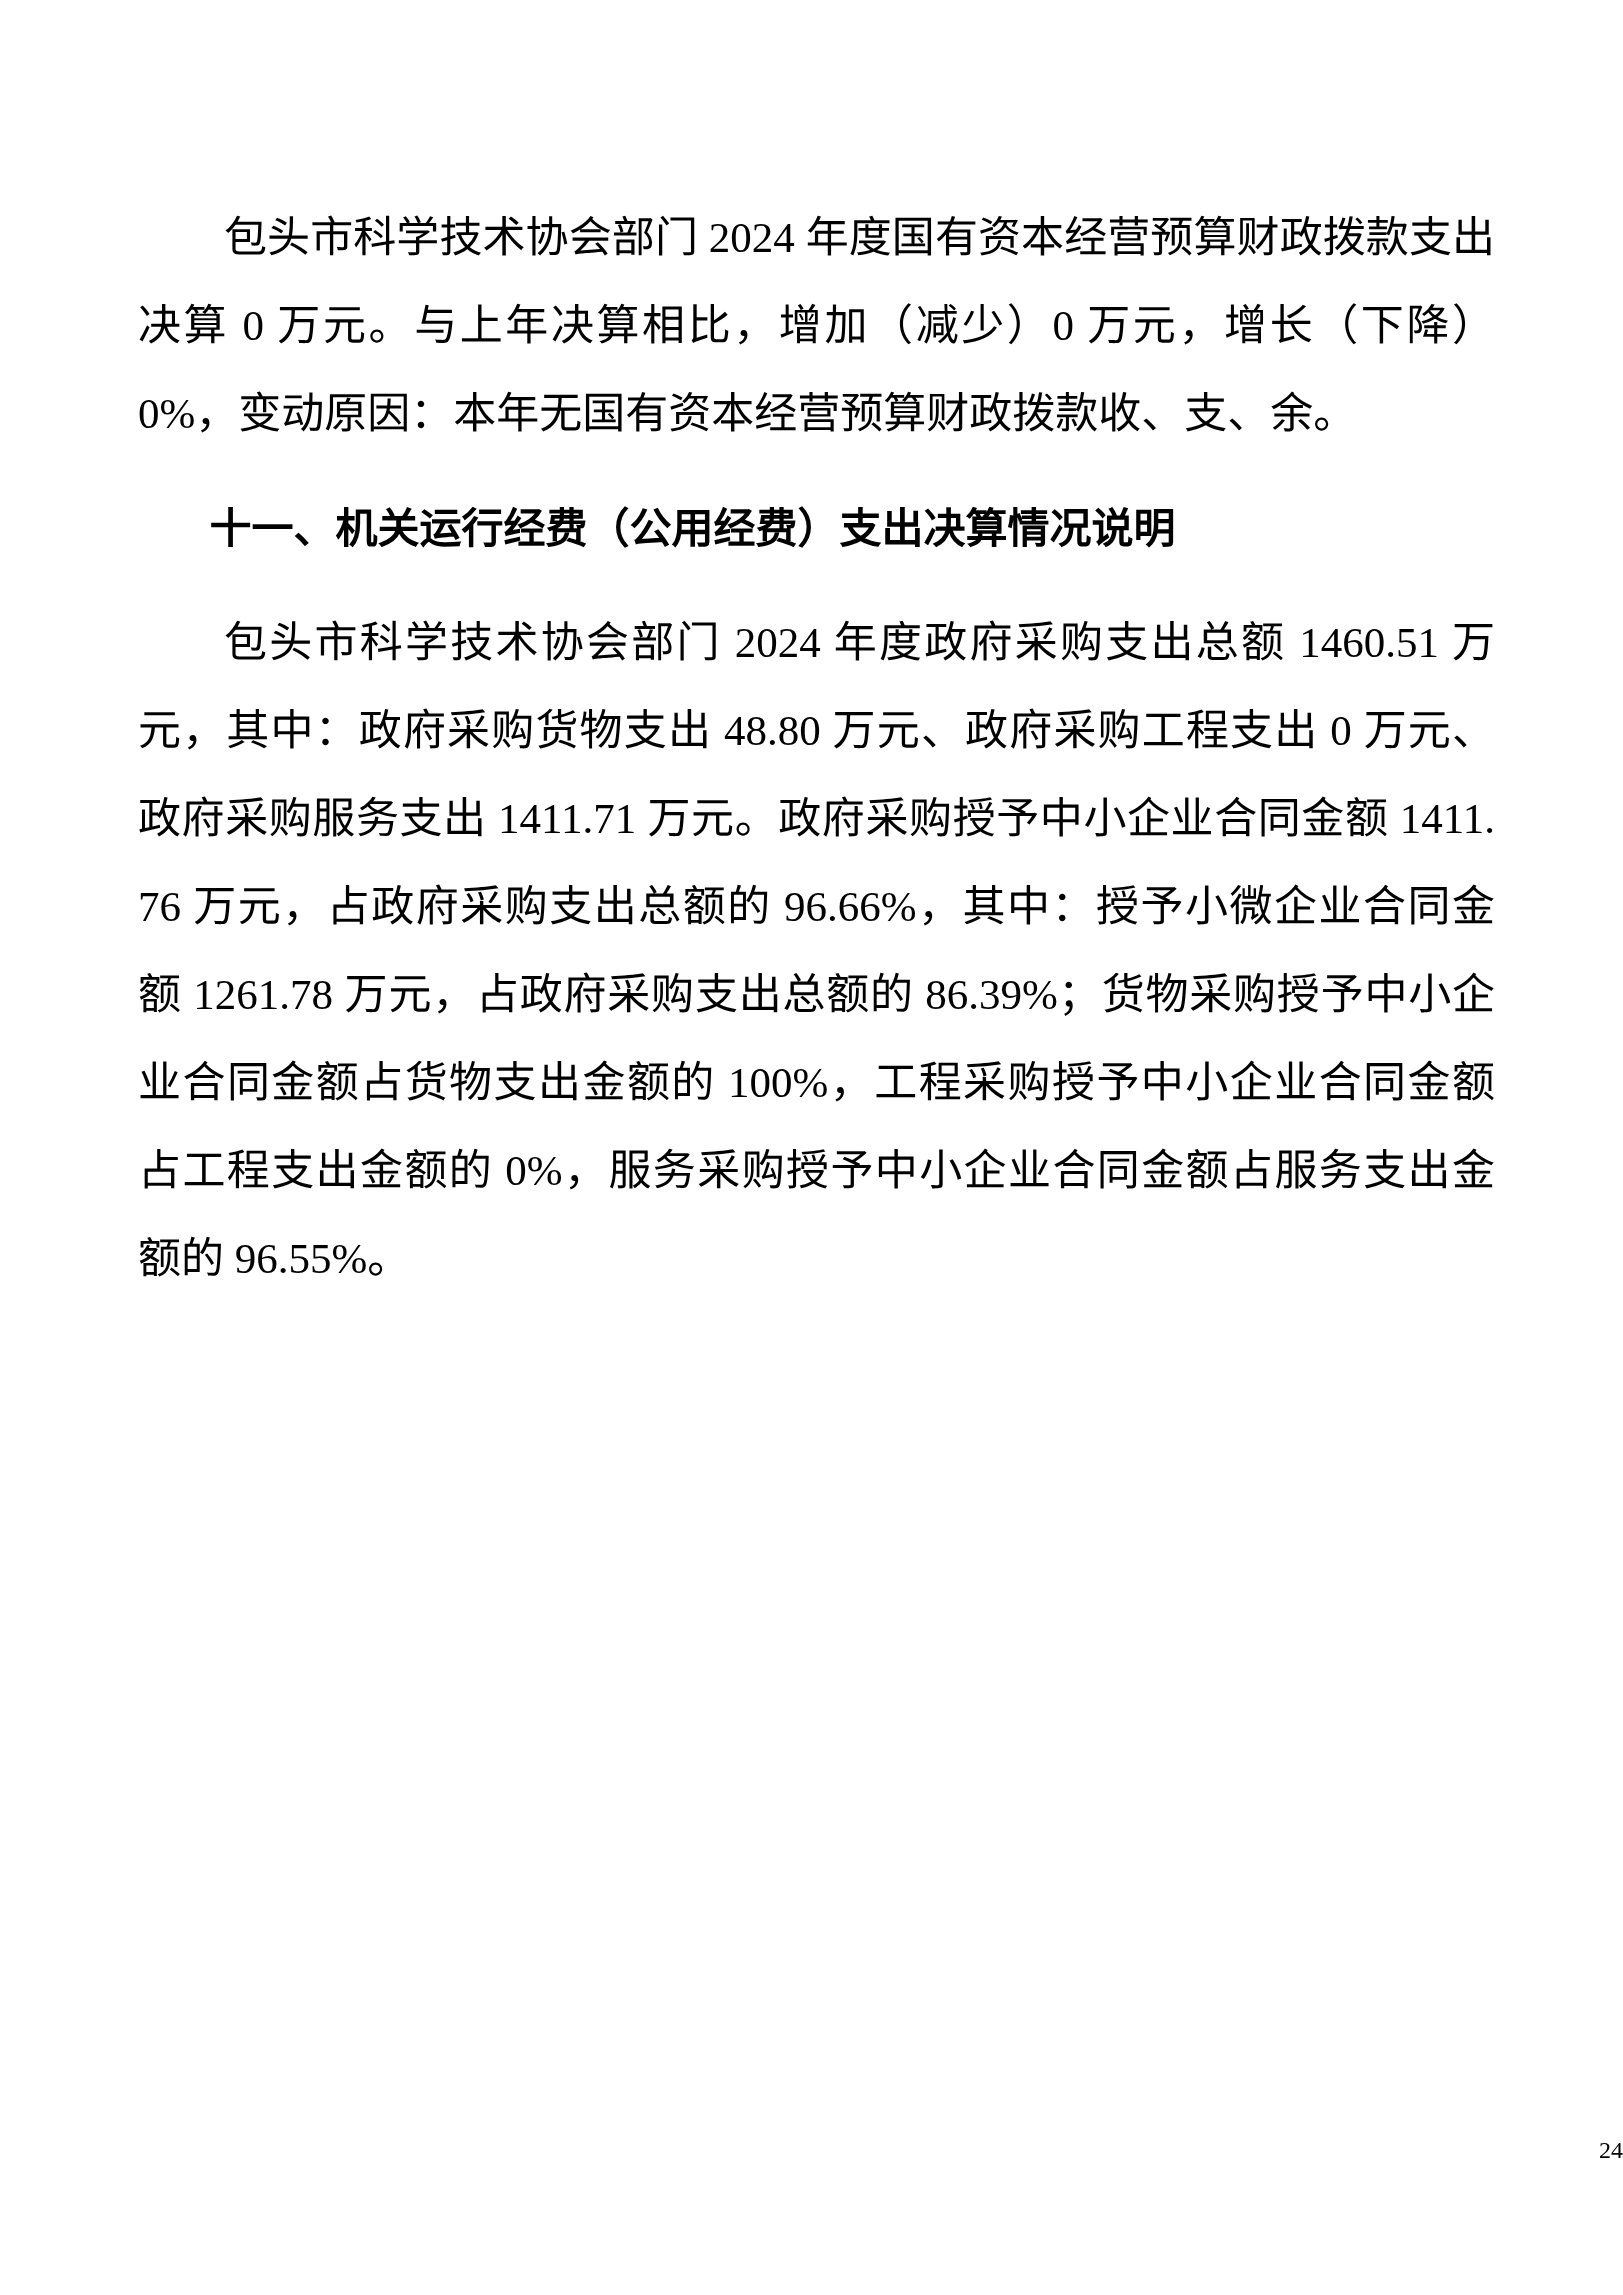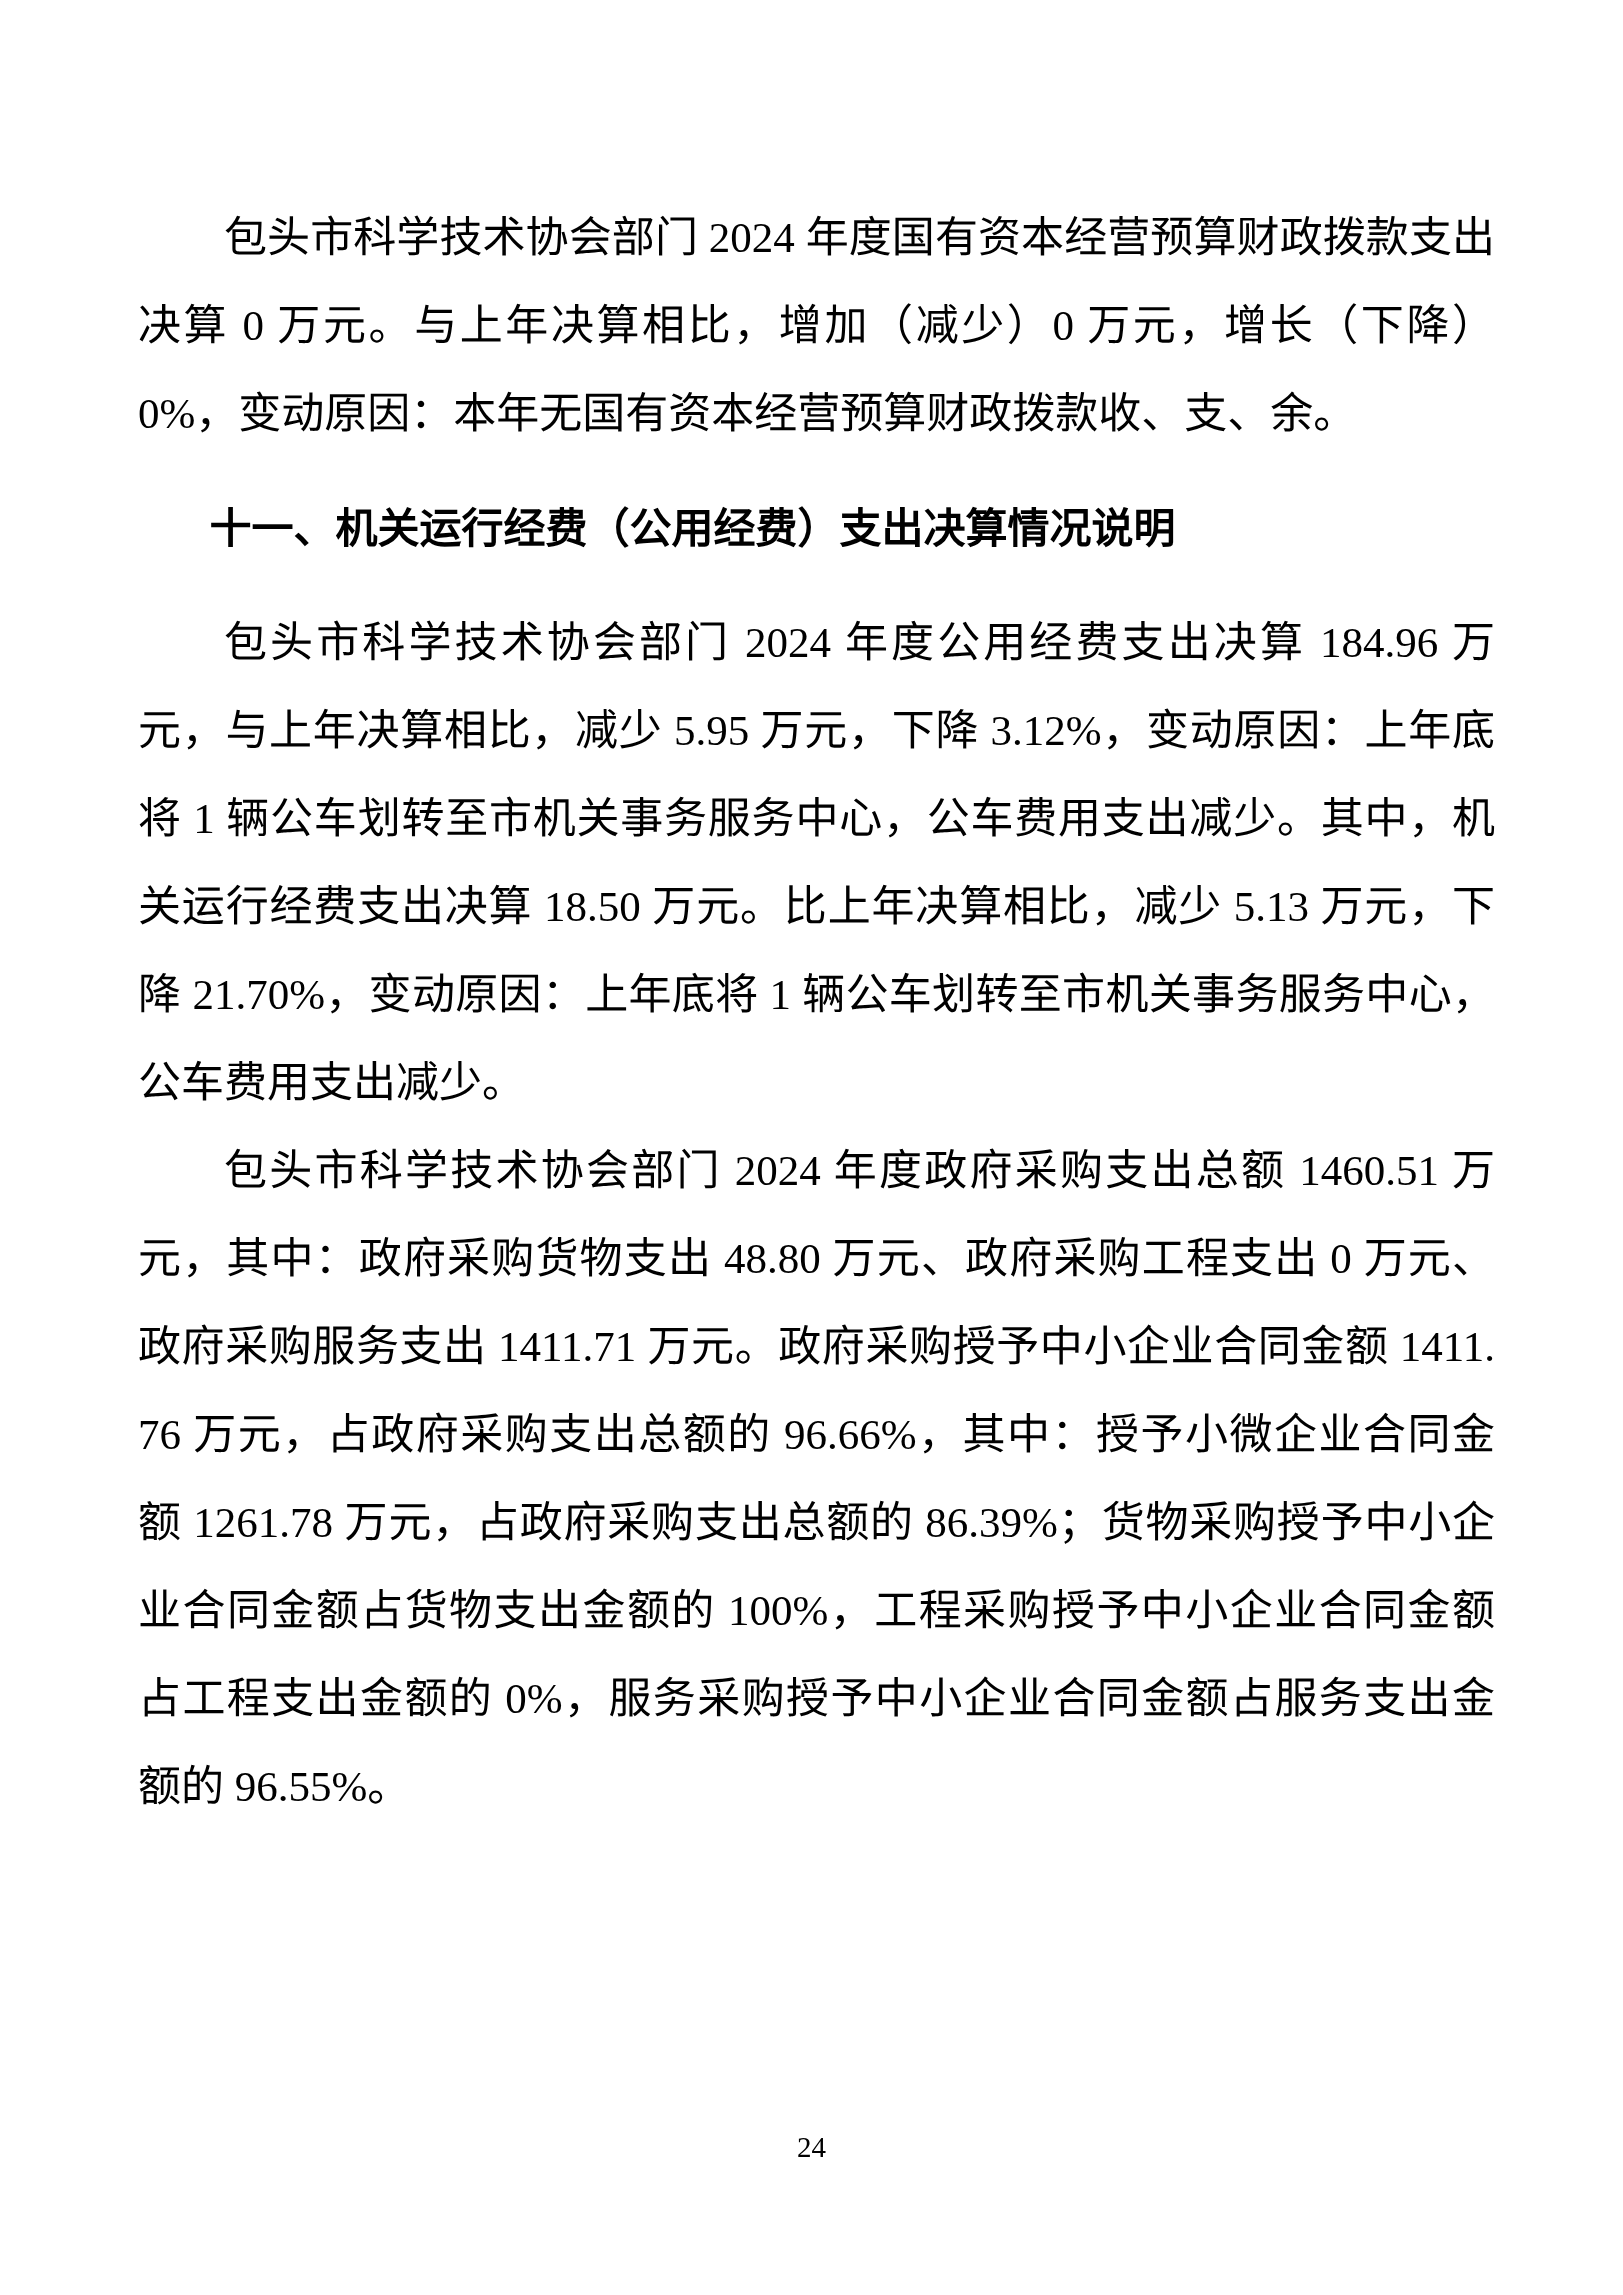--- a/index.html
+++ b/index.html
@@ -39,36 +39,35 @@
     line-height: 88px;
     font-weight: 700;
     text-indent: 1.7em;
     color: #000000;
   }
   .page-number {
     position: absolute;
     left: 0;
     right: 0;
     bottom: 131px;
-    text-align: center;
+    text-align: right;
     font-family: "Liberation Serif", "DejaVu Serif", serif;
-    font-size: 29px;
+    font-size: 24px;
     color: #000000;
   }
 </style>
 </head>
 <body>
 
 <div class="page">
   <div class="content">
     <p class="body-para">包头市科学技术协会部门 2024 年度国有资本经营预算财政拨款支出决算 0 万元。与上年决算相比，增加（减少）0 万元，增长（下降）0%，变动原因：本年无国有资本经营预算财政拨款收、支、余。</p>
 
     <h2 class="section-heading">十一、机关运行经费（公用经费）支出决算情况说明</h2>
 
-    <p class="body-para">包头市科学技术协会部门 2024 年度公用经费支出决算 184.96 万元，与上年决算相比，减少 5.95 万元，下降 3.12%，变动原因：上年底将 1 辆公车划转至市机关事务服务中心，公车费用支出减少。其中，机关运行经费支出决算 18.50 万元。比上年决算相比，减少 5.13 万元，下降 21.70%，变动原因：上年底将 1 辆公车划转至市机关事务服务中心，公车费用支出减少。</p>
 
 
     <p class="body-para">包头市科学技术协会部门 2024 年度政府采购支出总额 1460.51 万元，其中：政府采购货物支出 48.80 万元、政府采购工程支出 0 万元、政府采购服务支出 1411.71 万元。政府采购授予中小企业合同金额 1411.76 万元，占政府采购支出总额的 96.66%，其中：授予小微企业合同金额 1261.78 万元，占政府采购支出总额的 86.39%；货物采购授予中小企业合同金额占货物支出金额的 100%，工程采购授予中小企业合同金额占工程支出金额的 0%，服务采购授予中小企业合同金额占服务支出金额的 96.55%。</p>
 
   </div>
 
   <div class="page-number">24</div>
 </div>
 
 

